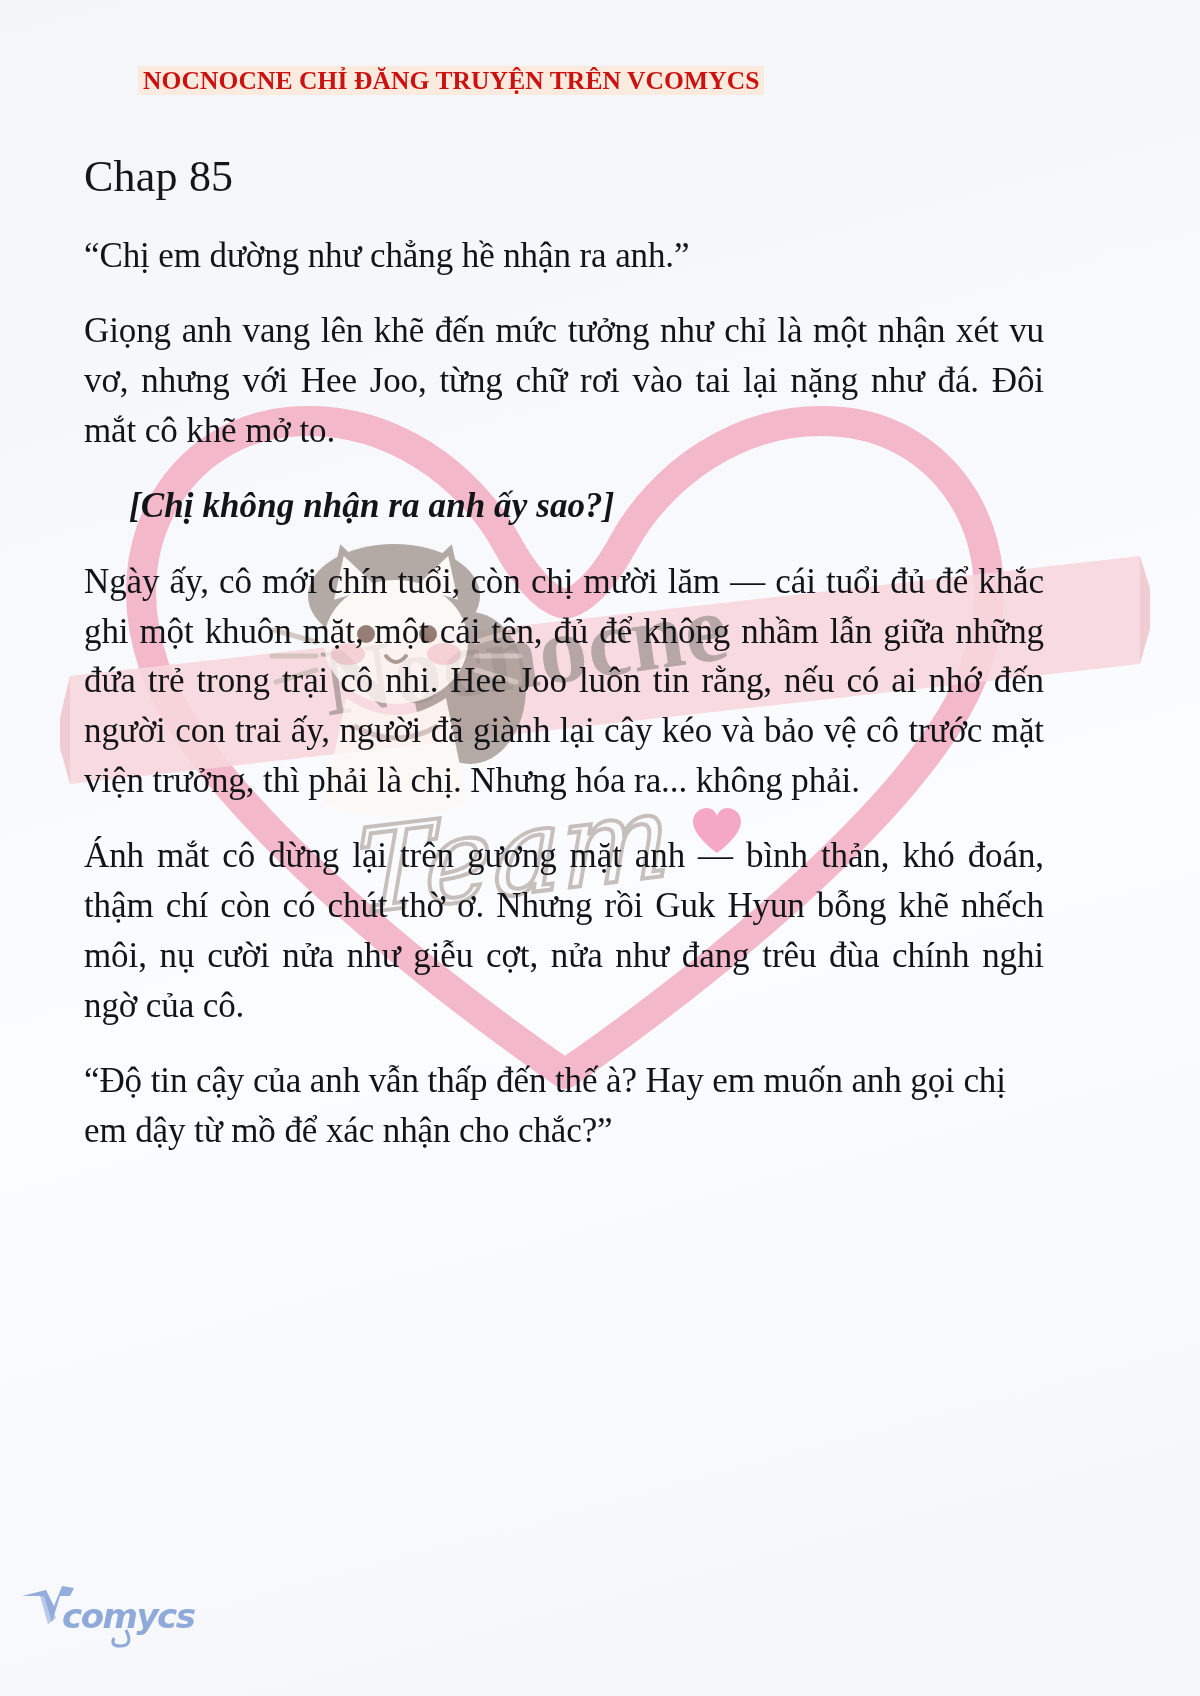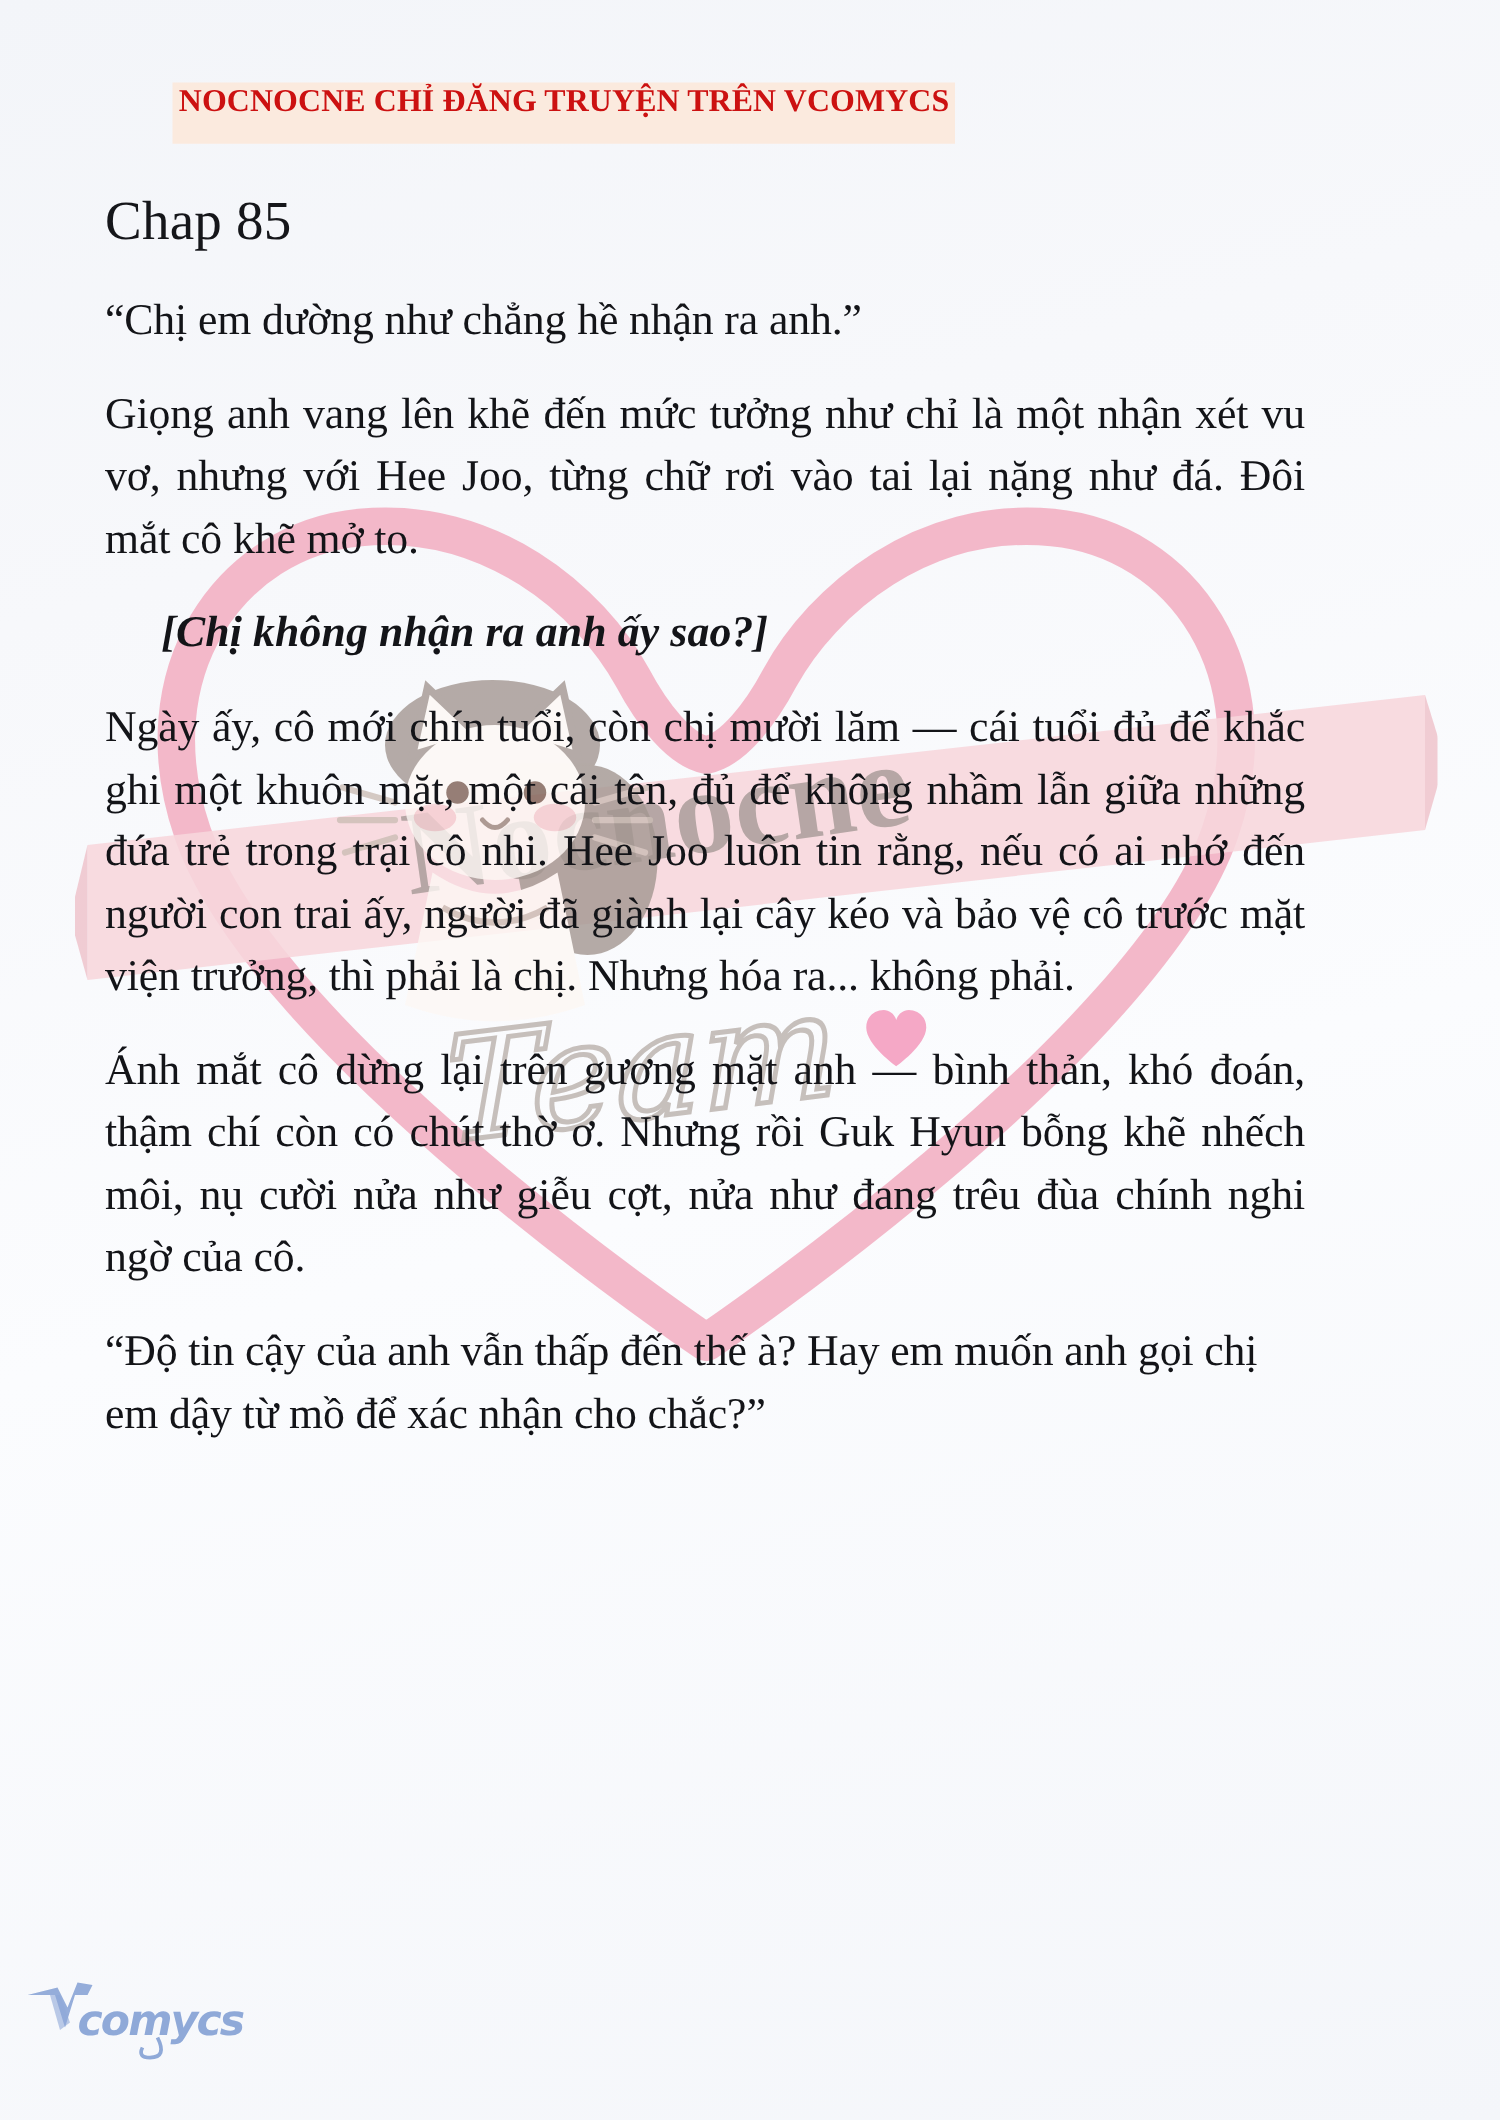--- a/index.html
+++ b/index.html
@@ -76,21 +76,21 @@
     height: 1696px;
     z-index: 3;
   }
 
   
   .top-banner {
     position: absolute;
     left: 138px;
     top: 66px;
     background: #fbeade;
-    padding: 2px 5px 20px 5px;
+    padding: 2px 5px 0 5px;
     line-height: 1.05;
   }
   .top-banner-text {
     font-family: "Liberation Serif", "DejaVu Serif", serif;
     font-weight: bold;
     font-size: 25.5px;
     letter-spacing: 0.1px;
     color: #cc1111;
     white-space: nowrap;
   }

